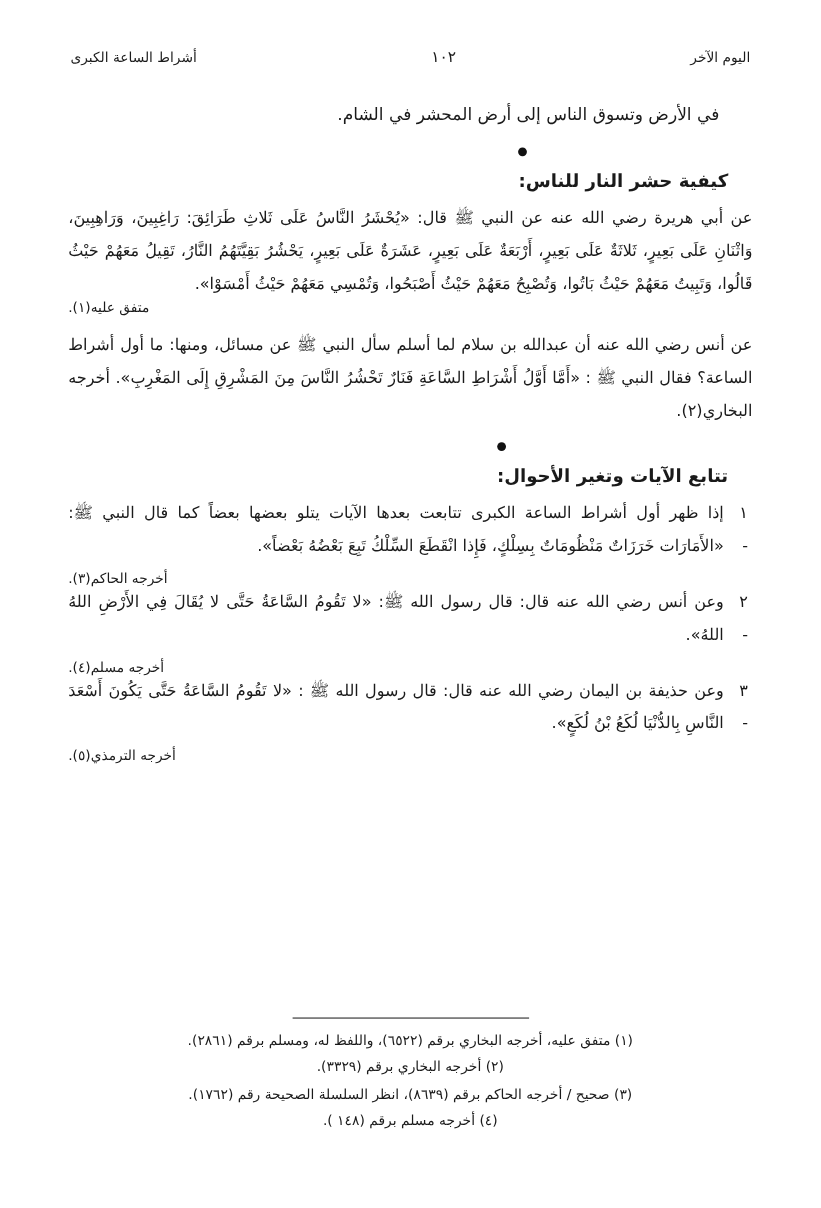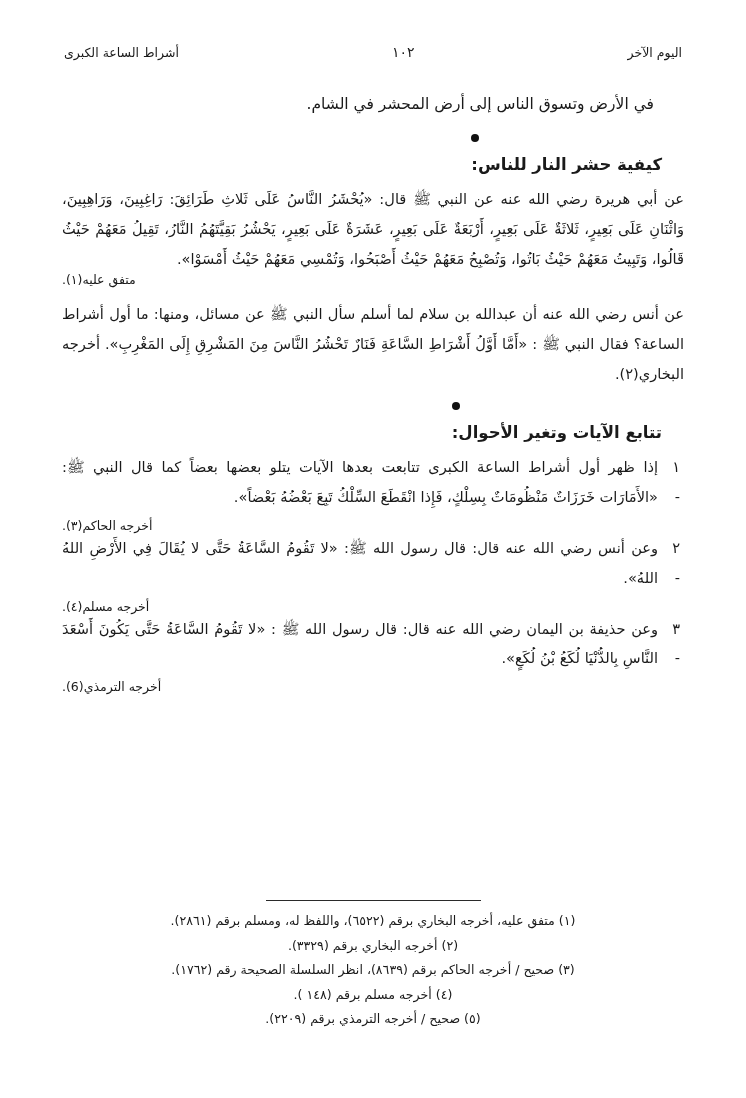--- a/index.html
+++ b/index.html
@@ -181,29 +181,28 @@
       <div class="numbered">
         <span class="num">٢ -</span>
         <span class="num-body">وعن أنس رضي الله عنه قال: قال رسول الله ﷺ: «لا تَقُومُ السَّاعَةُ حَتَّى لا يُقَالَ فِي الأَرْضِ اللهُ اللهُ».</span>
       </div>
       <span class="takhreej">أخرجه مسلم(٤).</span>
 
       <div class="numbered">
         <span class="num">٣ -</span>
         <span class="num-body">وعن حذيفة بن اليمان رضي الله عنه قال: قال رسول الله ﷺ : «لا تَقُومُ السَّاعَةُ حَتَّى يَكُونَ أَسْعَدَ النَّاسِ بِالدُّنْيَا لُكَعُ بْنُ لُكَعٍ».</span>
       </div>
-      <span class="takhreej">أخرجه الترمذي(6).</span>
+      <span class="takhreej">أخرجه الترمذي(٥).</span>
     </div>
 
   </div>
 
   <div class="footnotes">
     <div class="fn-rule"></div>
     <div class="fn-list">
       <div class="fn-item">(١) متفق عليه، أخرجه البخاري برقم (٦٥٢٢)، واللفظ له، ومسلم برقم (٢٨٦١).</div>
       <div class="fn-item">(٢) أخرجه البخاري برقم (٣٣٢٩).</div>
       <div class="fn-item">(٣) صحيح / أخرجه الحاكم برقم (٨٦٣٩)، انظر السلسلة الصحيحة رقم (١٧٦٢).</div>
       <div class="fn-item">(٤) أخرجه مسلم برقم (١٤٨ ).</div>
-      <div class="fn-item">(٥) صحيح / أخرجه الترمذي برقم (٢٢٠٩).</div>
     </div>
   </div>
 
 </div>
 
 </body></html>

